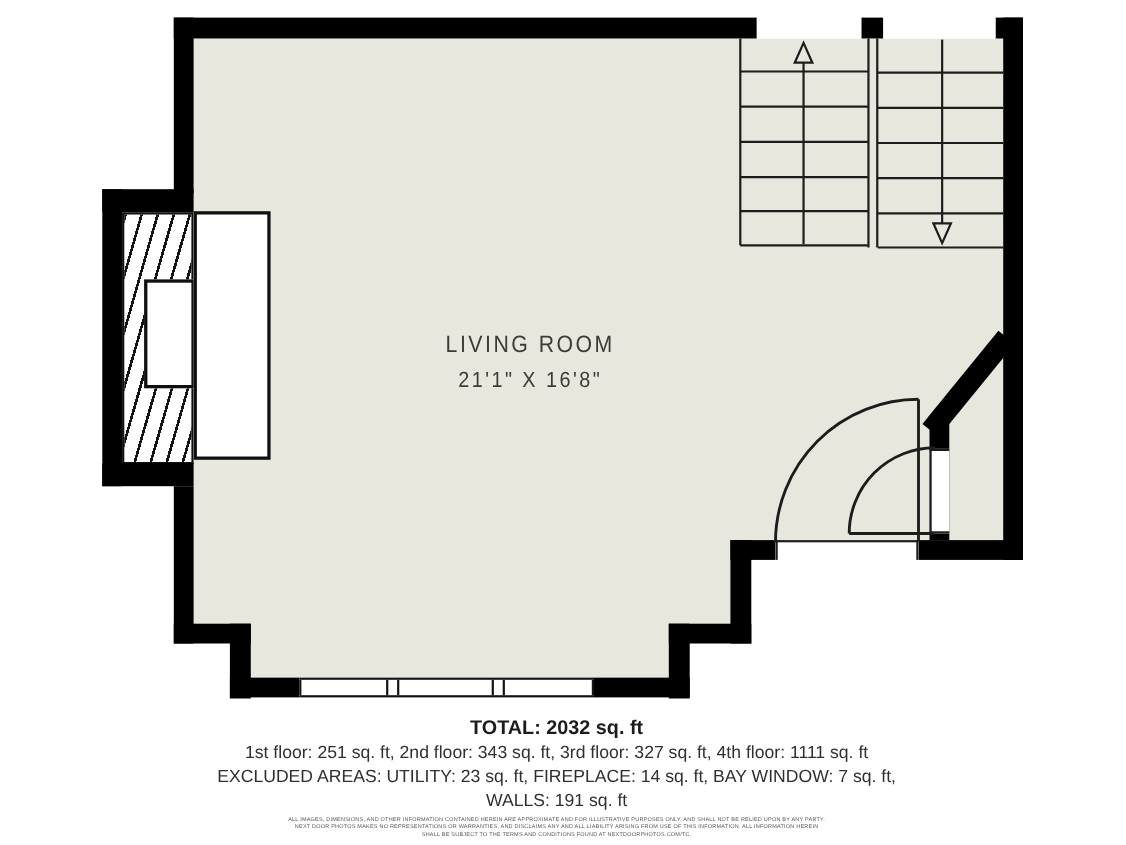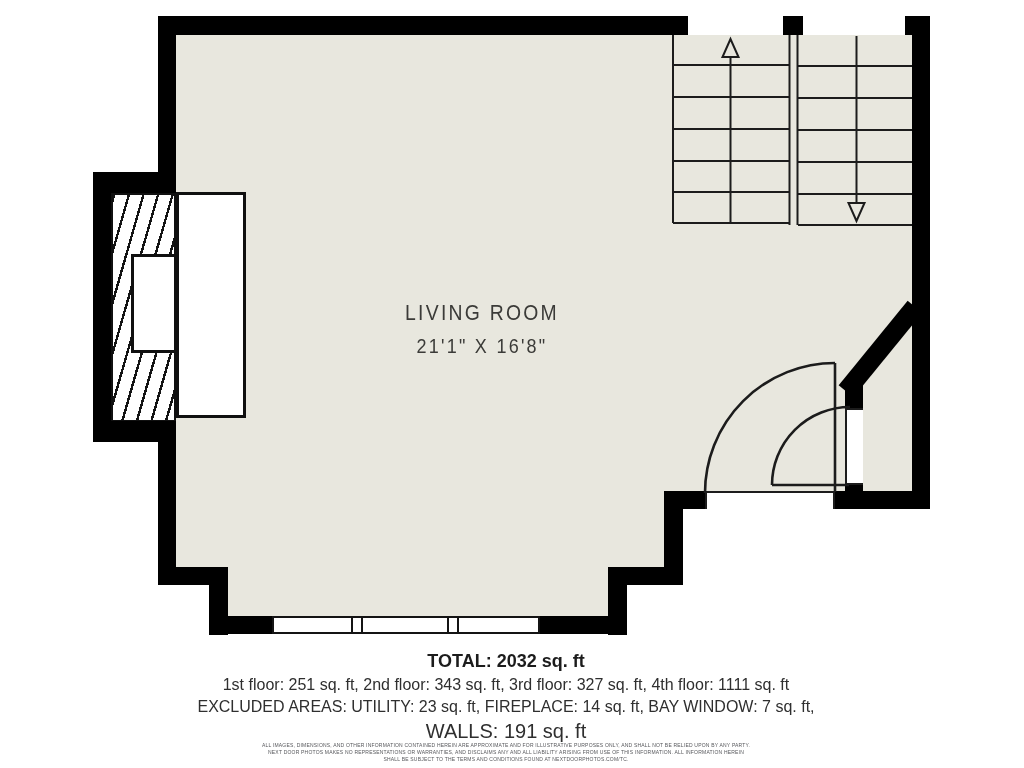--- a/index.html
+++ b/index.html
@@ -23,21 +23,21 @@
   
   .room-label{position:absolute;width:340px;text-align:center;color:var(--label);
     transform:scaleX(0.9);letter-spacing:2.5px;white-space:nowrap;}
   #room-name{left:312px;top:301px;font-size:21.5px;}
   #room-dims{left:312px;top:335px;font-size:20px;}
   
   .sum{position:absolute;left:0;width:1012px;text-align:center;color:var(--text);}
   #sum-total{top:651px;font-size:18px;font-weight:bold;color:#1c1c1c;}
   #sum-floors{top:676px;font-size:16px;}
   #sum-excluded{top:698px;font-size:16px;}
-  #sum-walls{top:720px;font-size:20px;}
+  #sum-walls{top:720px;font-size:16px;}
   #disclaimer{top:742px;font-size:5px;line-height:7px;color:var(--disclaimer);letter-spacing:.2px;}
 </style>
 </head>
 <body>
 
 <div id="stage">
 
   <div id="floor"></div>
 
   <div id="hatch"></div>

